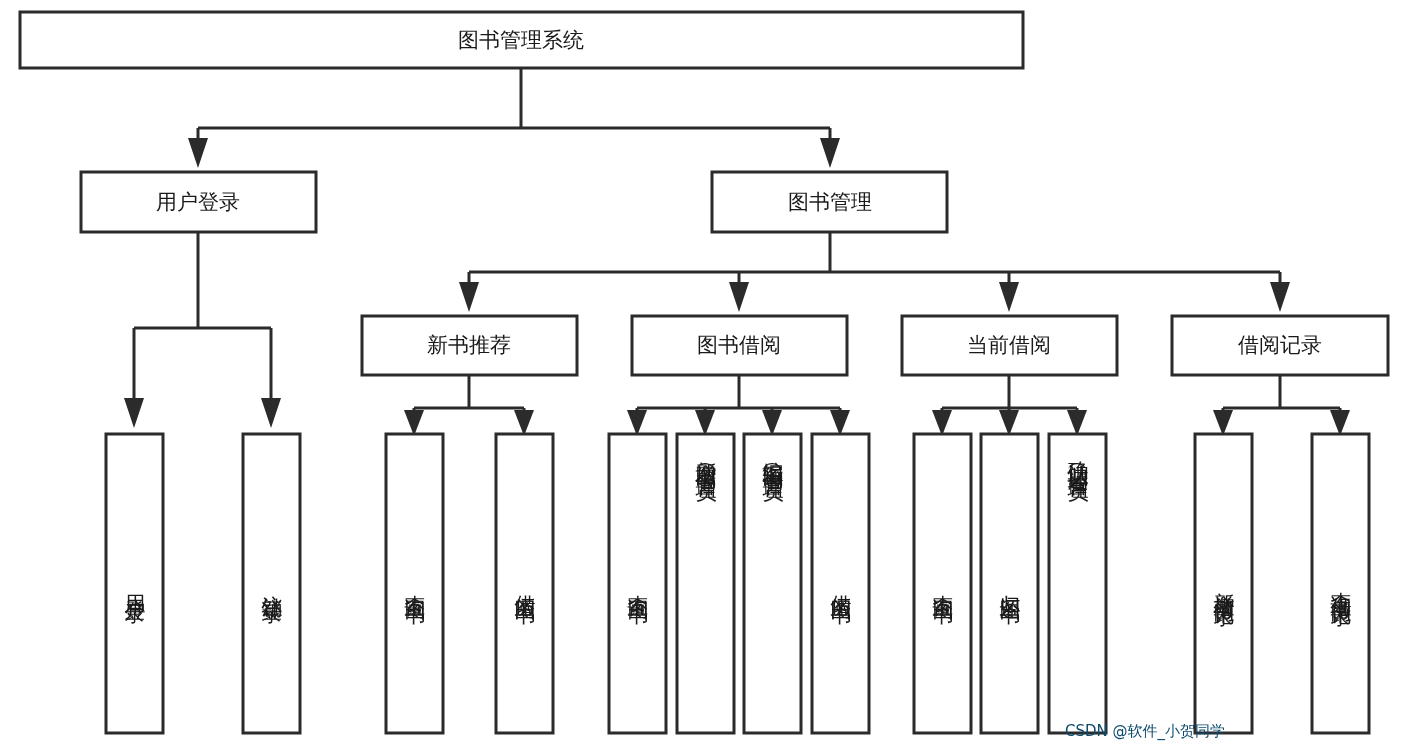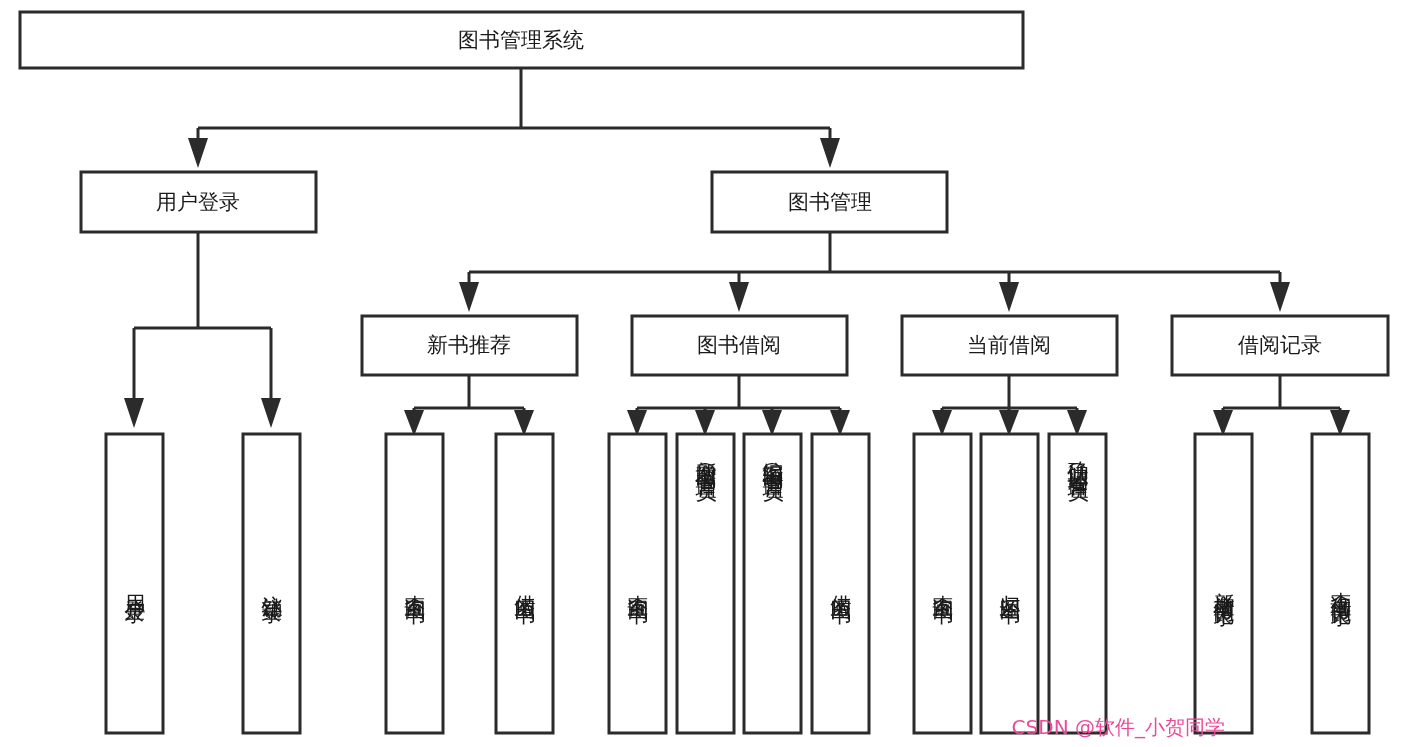--- a/index.html
+++ b/index.html
@@ -54,22 +54,22 @@
   }
   .arrow-head {
     fill: #2b2b2b;
     stroke: none;
   }
   .watermark {
     position: absolute;
     right: 12px;
     bottom: 6px;
     font-family: "DejaVu Sans", "Liberation Sans", sans-serif;
-    font-size: 20px;
-    color: #ec4899;
+    font-size: 15px;
+    color: #0c4a6e;
     white-space: nowrap;
     pointer-events: none;
   }
 </style>
 </head>
 <body>
 
 <div id="diagram-root">
   <svg id="tree-svg" viewBox="0 0 1405 747" xmlns="http://www.w3.org/2000/svg">
 

